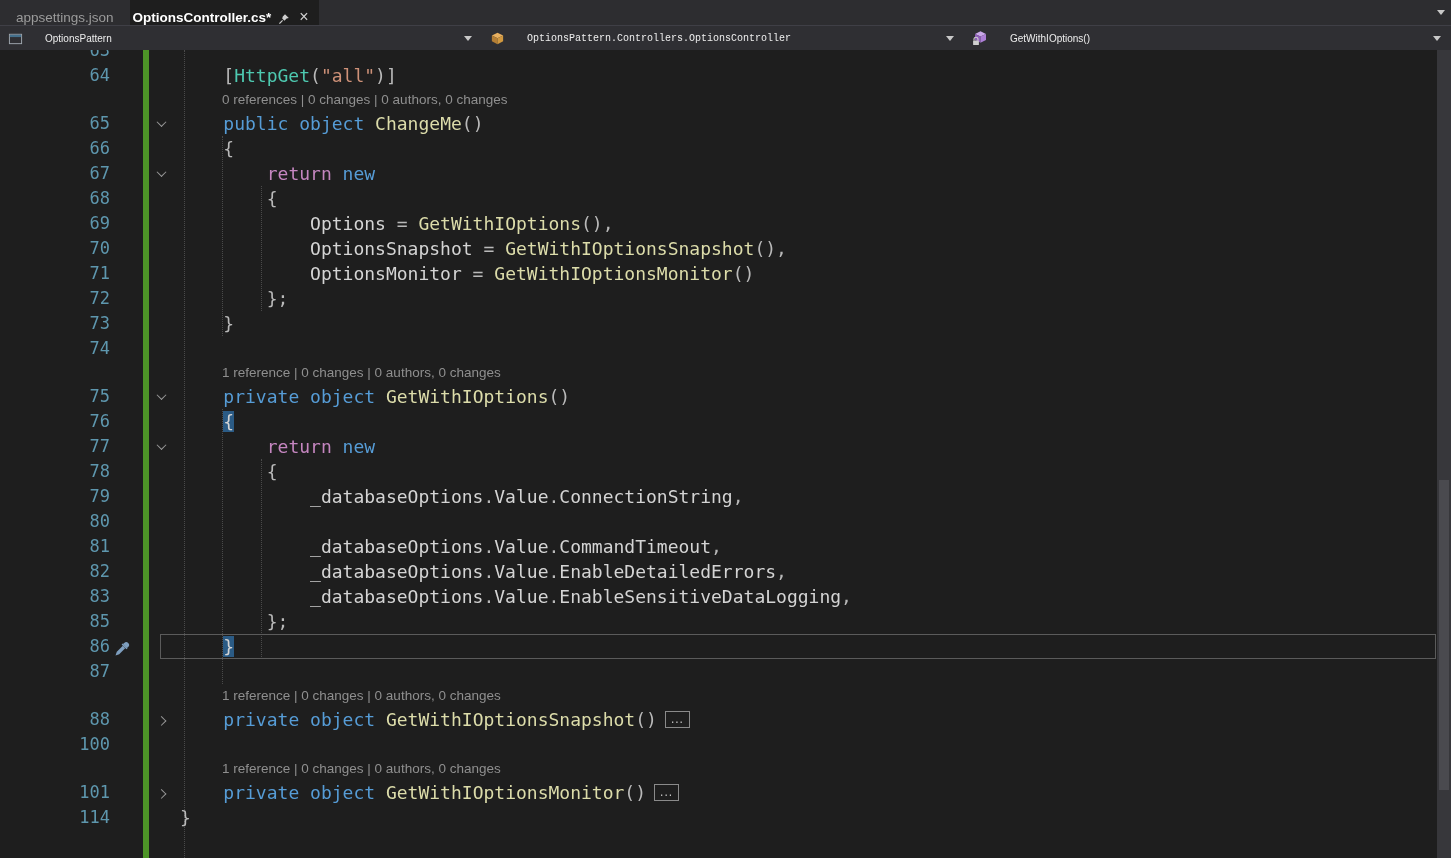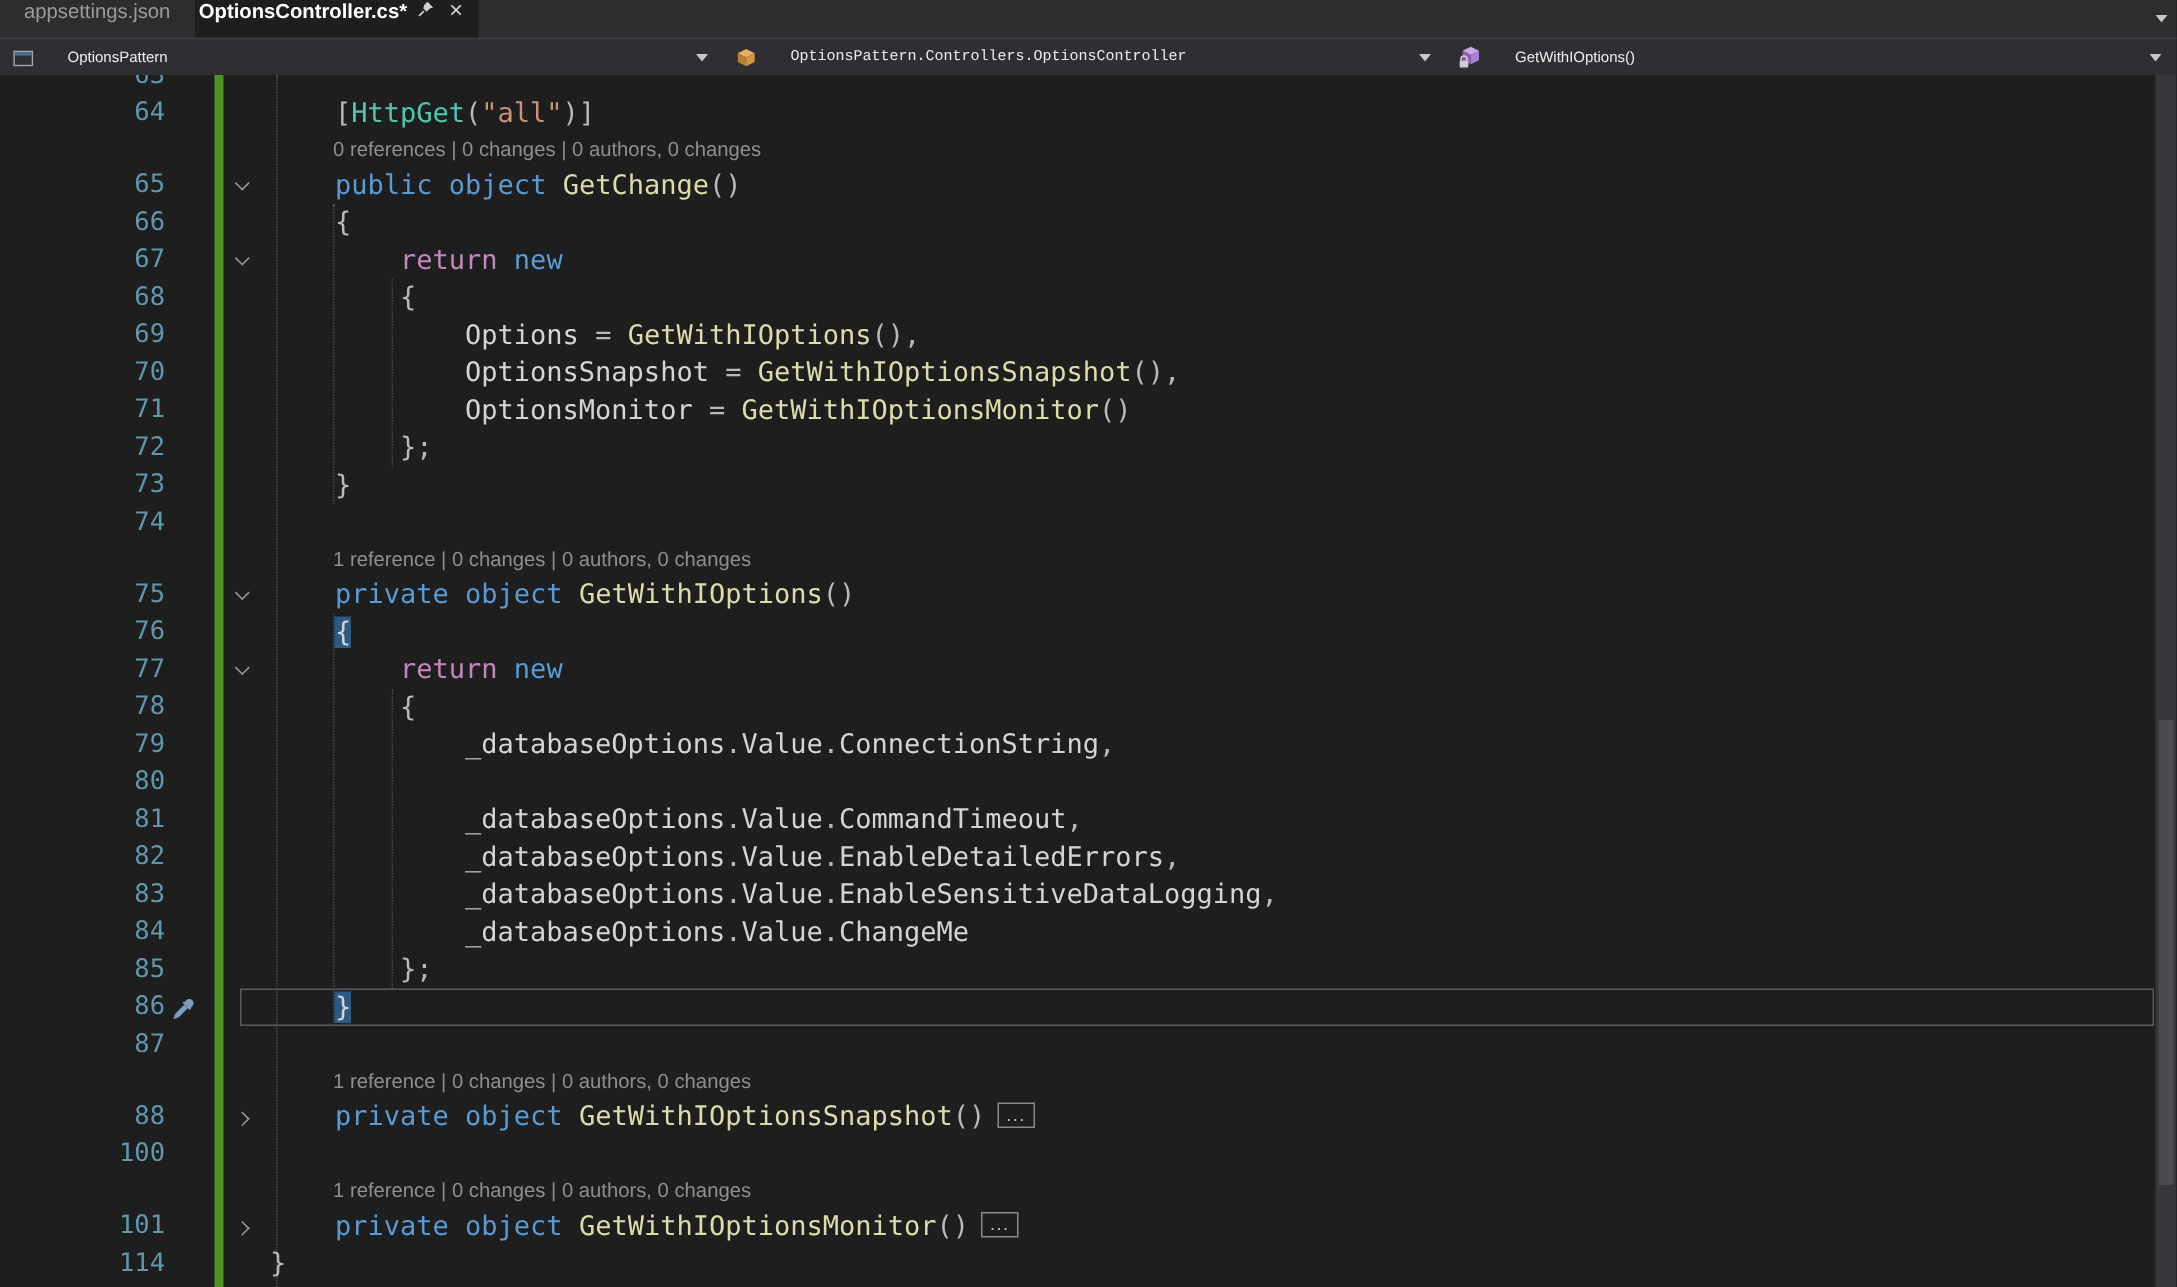--- a/index.html
+++ b/index.html
@@ -11,21 +11,21 @@
   }
 
   
   .tabbar {
     position:absolute; top:0; left:0; right:0; height:26px;
     background: var(--tabbar_bg, #2D2D30);
     display:flex; align-items:stretch;
     border-bottom:1px solid #3F3F46;
   }
   .tab {
-    display:flex; align-items:flex-start; gap:7px;
+    display:flex; align-items:flex-end; gap:7px;
     padding:0 16px; font-size:13.5px; color:#9B9B9B; cursor:default;
   }
   .tab.active {
     background:#1E1E1E; color:#FFFFFF; font-weight:bold; padding:0 10px 0 3px;
   }
   .tab .close { color:#D0D0D0; font-size:16px; font-weight:normal; line-height:1; margin-left:2px; }
   .tab .pin { display:flex; align-items:center; }
   .tabbar-arrow {
     position:absolute; right:6px; top:10px; width:0; height:0;
     border-left:4px solid transparent; border-right:4px solid transparent;
@@ -188,21 +188,21 @@
         <span class="code"><span class="tok-d">    [</span><span class="tok-t">HttpGet</span><span class="tok-d">(</span><span class="tok-s">"all"</span><span class="tok-d">)]</span></span>
       </div>
       <div class="row lens-row">
         <span class="lens">0 references | 0 changes | 0 authors, 0 changes</span>
       </div>
       <div class="row">
         <span class="ln">65</span>
         <span class="fold">
           <i class="chev down"></i>
         </span>
-        <span class="code"><span class="tok-p">    </span><span class="tok-k">public</span><span class="tok-p"> </span><span class="tok-k">object</span><span class="tok-p"> </span><span class="tok-m">GetChange</span><span class="tok-d">()</span></span>
+        <span class="code"><span class="tok-p">    </span><span class="tok-k">public</span><span class="tok-p"> </span><span class="tok-k">object</span><span class="tok-p"> </span><span class="tok-m">ChangeMe</span><span class="tok-d">()</span></span>
       </div>
       <div class="row">
         <span class="ln">66</span>
         <span class="code"><span class="tok-p">    </span><span class="tok-d">{</span></span>
       </div>
       <div class="row">
         <span class="ln">67</span>
         <span class="fold">
           <i class="chev down"></i>
         </span>
@@ -272,24 +272,20 @@
         <span class="ln">81</span>
         <span class="code"><span class="tok-p">            _databaseOptions</span><span class="tok-d">.</span><span class="tok-p">Value</span><span class="tok-d">.</span><span class="tok-p">CommandTimeout</span><span class="tok-d">,</span></span>
       </div>
       <div class="row">
         <span class="ln">82</span>
         <span class="code"><span class="tok-p">            _databaseOptions</span><span class="tok-d">.</span><span class="tok-p">Value</span><span class="tok-d">.</span><span class="tok-p">EnableDetailedErrors</span><span class="tok-d">,</span></span>
       </div>
       <div class="row">
         <span class="ln">83</span>
         <span class="code"><span class="tok-p">            _databaseOptions</span><span class="tok-d">.</span><span class="tok-p">Value</span><span class="tok-d">.</span><span class="tok-p">EnableSensitiveDataLogging</span><span class="tok-d">,</span></span>
-      </div>
-      <div class="row">
-        <span class="ln">84</span>
-        <span class="code"><span class="tok-p">            _databaseOptions</span><span class="tok-d">.</span><span class="tok-p">Value</span><span class="tok-d">.</span><span class="tok-p">ChangeMe</span></span>
       </div>
       <div class="row">
         <span class="ln">85</span>
         <span class="code"><span class="tok-p">        </span><span class="tok-d">};</span></span>
       </div>
       <div class="row">
         <span class="ln">86</span>
         <span class="lnicon">
   <svg width="16" height="16" viewBox="0 0 16 16">
             <path d="M1.5 14.5 L2.8 10.8 L8.8 4.8 L11.2 7.2 L5.2 13.2 Z" fill="#7E9EBE"></path>

